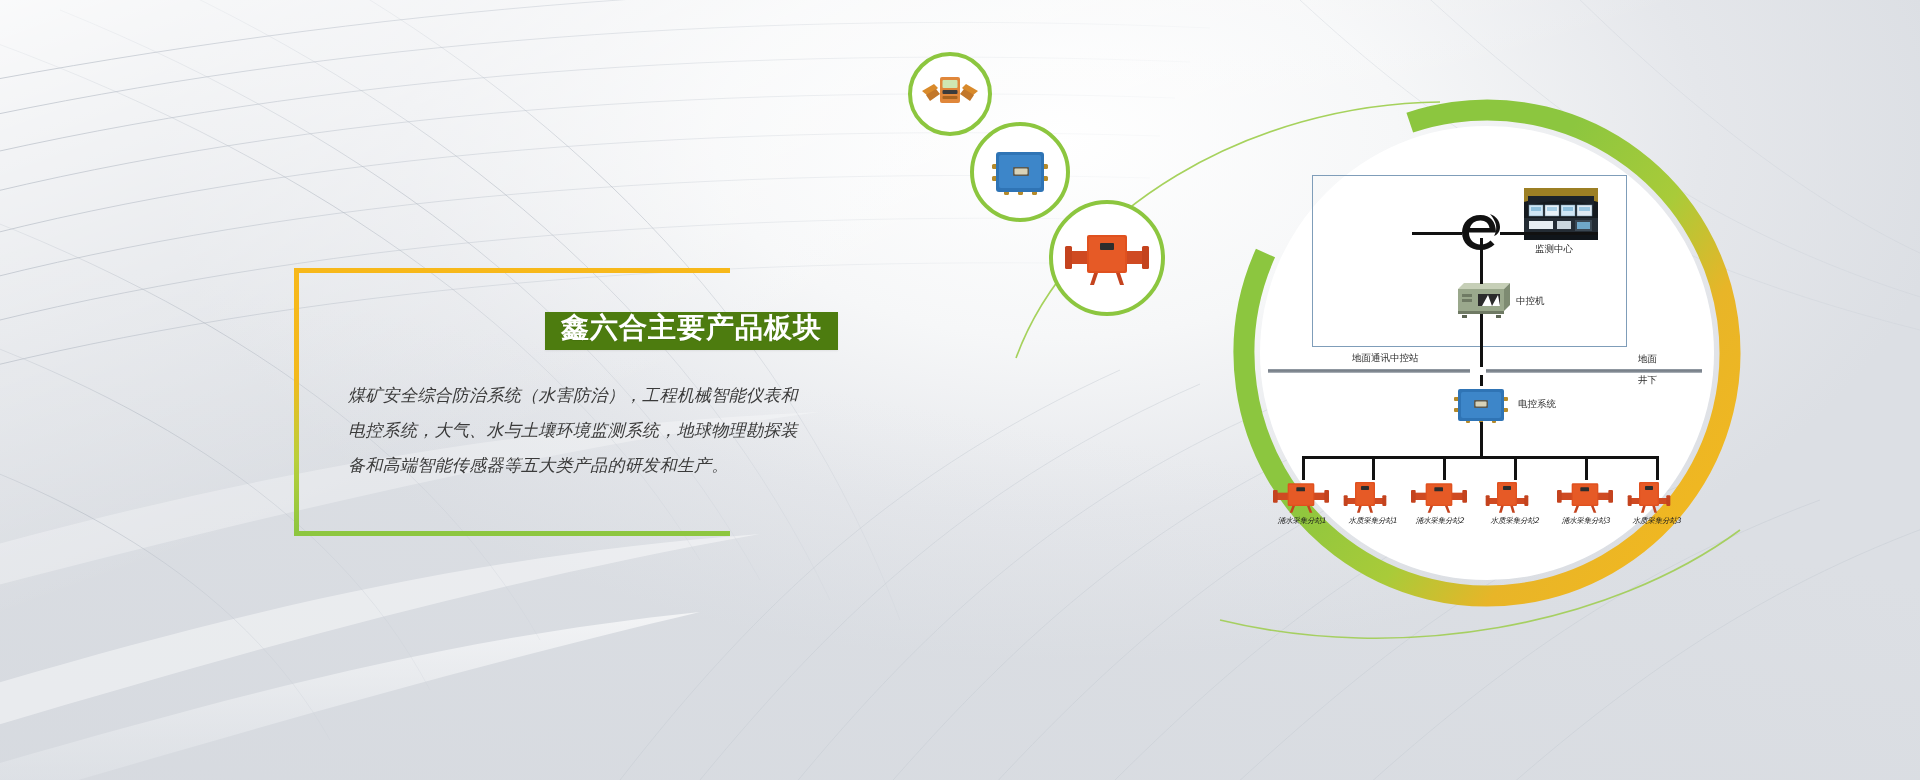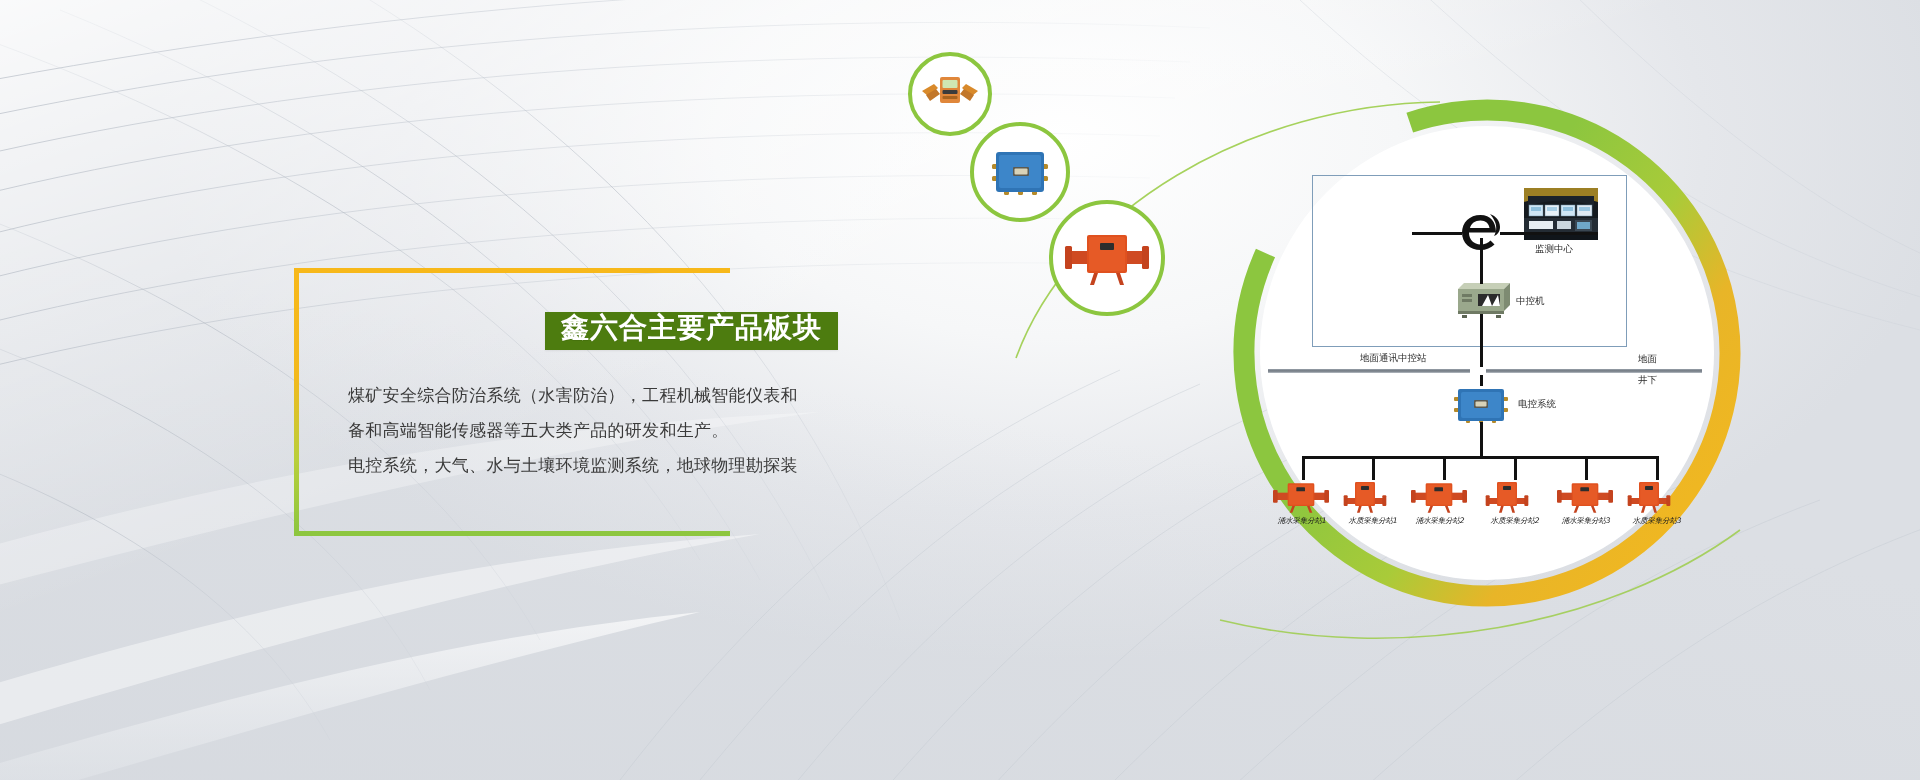--- a/index.html
+++ b/index.html
@@ -46,20 +46,21 @@
   #title-banner span{
     font-family:"DejaVu Sans","Liberation Sans",sans-serif;
     font-size:28px; font-weight:bold; color:#ffffff;
     letter-spacing:1px; line-height:1.12; white-space:nowrap;
     text-shadow:0 1px 0 rgba(0,0,0,.08);
   }
 
   #body-copy{
     position:absolute; left:348px; top:378px; width:520px;
     z-index:6;
+    font-style:italic;
   }
   #body-copy p{
     font-family:"DejaVu Sans","Liberation Sans",sans-serif;
     font-size:17px; color:#3a3a3a; line-height:2.05;
     letter-spacing:.3px;
   }
 
   
   #diagram-stage{
     position:absolute; left:920px; top:60px; width:1000px; height:660px; z-index:3;
@@ -186,22 +187,22 @@
 </div>
 
 <div id="left-panel"></div>
 
 <div id="title-banner">
   <span>鑫六合主要产品板块</span>
 </div>
 
 <div id="body-copy">
   <p>煤矿安全综合防治系统（水害防治），工程机械智能仪表和</p>
+  <p>电控系统，大气、水与土壤环境监测系统，地球物理勘探装</p>
   <p>备和高端智能传感器等五大类产品的研发和生产。</p>
-  <p>电控系统，大气、水与土壤环境监测系统，地球物理勘探装</p>
 </div>
 
 <div id="diagram-stage">
 
   <svg id="ring-svg" width="1000" height="660" viewBox="0 0 1000 660">
     <defs>
       <linearGradient id="ringGrad" x1="0" y1="0" x2="1" y2="1">
         <stop offset="0" stop-color="#8cc63f"></stop>
         <stop offset=".40" stop-color="#8cc63f"></stop>
         <stop offset=".58" stop-color="#a9cb39"></stop>
@@ -325,21 +326,21 @@
         </g>
       </svg>
       <div class="dlabel" style="left:64px;top:14px;">中控机</div>
     </div>
 
     <div class="wire h" style="left:152px;top:106px;width:50px;"></div>
     <div class="wire h" style="left:240px;top:106px;width:98px;"></div>
     <div class="wire v" style="left:220px;top:112px;height:46px;"></div>
     <div class="wire v" style="left:220px;top:188px;height:72px;"></div>
 
-    <div class="dlabel" style="left:100px;top:226px;">地面通讯中控站</div>
+    <div class="dlabel" style="left:92px;top:226px;">地面通讯中控站</div>
     <div class="dlabel" style="left:378px;top:227px;">地面</div>
     <div class="dlabel" style="left:378px;top:248px;">井下</div>
 
     <div id="ground-line"></div>
     <div id="ground-line-gap"></div>
 
     <div style="position:absolute;left:190px;top:258px;">
       <svg width="62" height="44" viewBox="0 0 62 44">
         <g>
           <rect x="4" y="13" width="5" height="4" rx="1" fill="#b58a2a"></rect>

